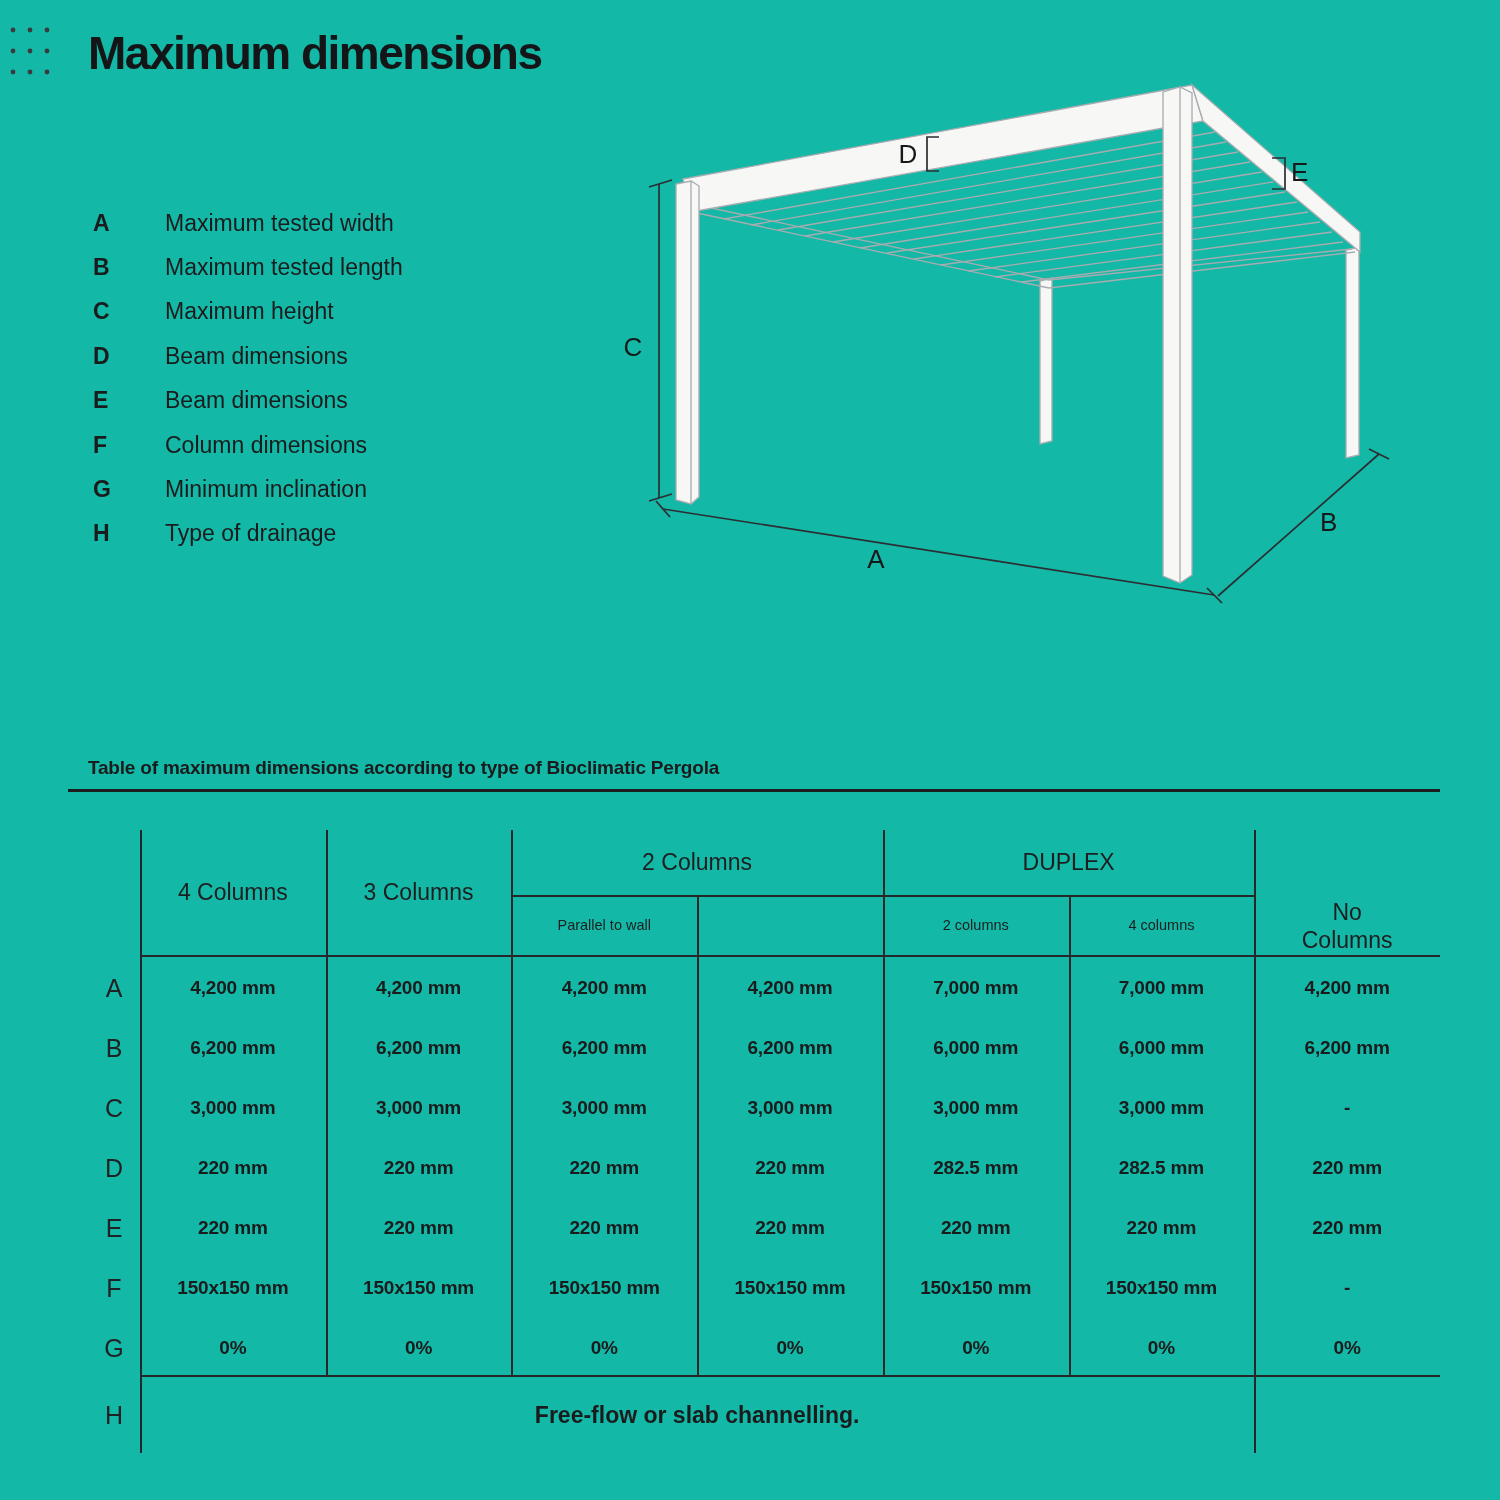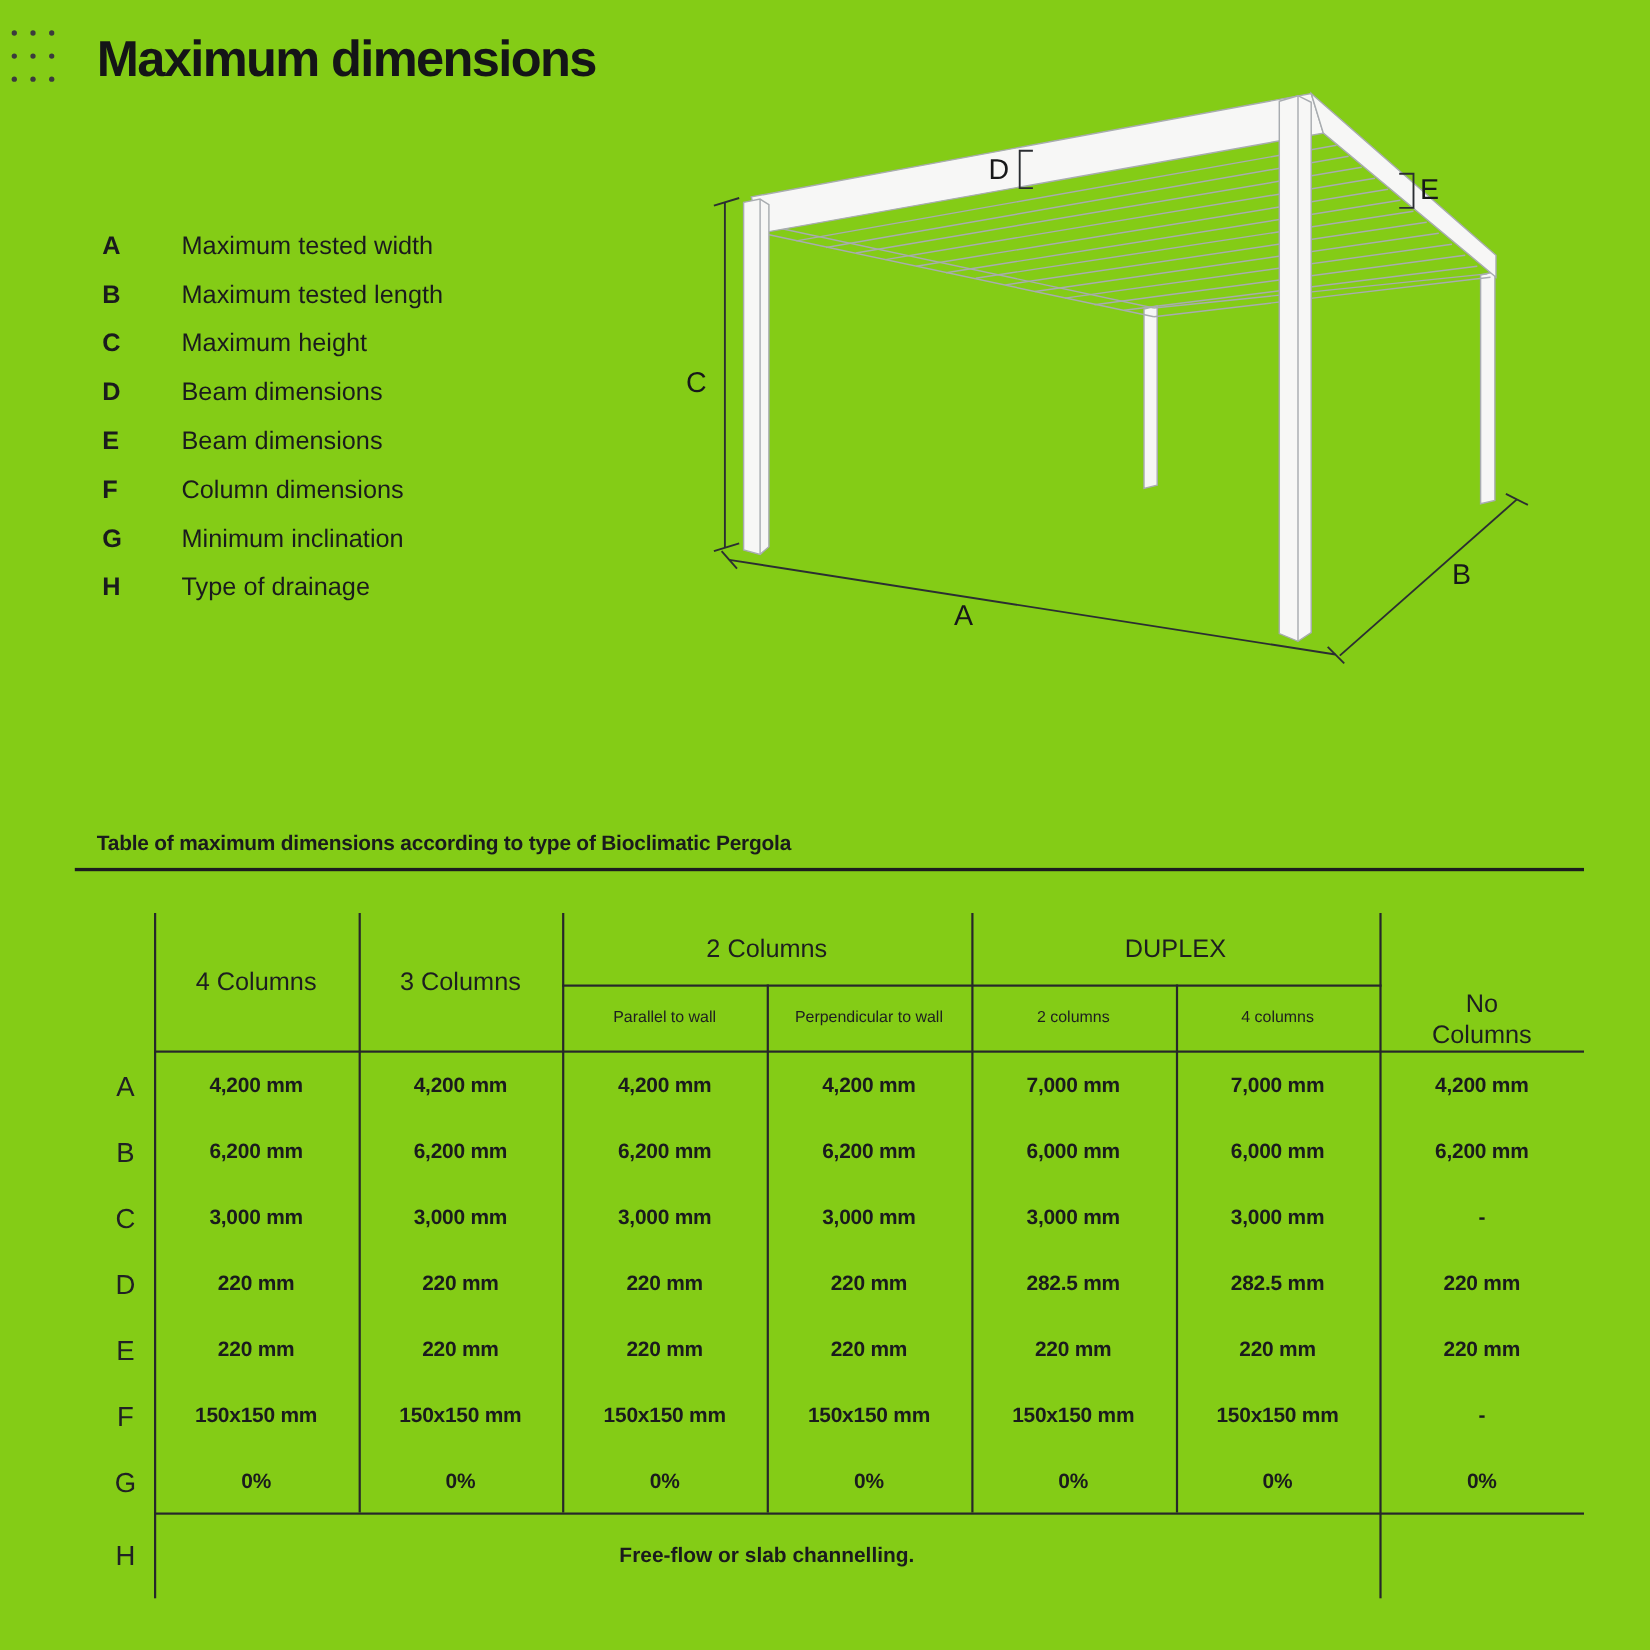--- a/index.html
+++ b/index.html
@@ -1,19 +1,19 @@
 <!DOCTYPE html>
 <html><head>
 <meta charset="utf-8">
 <style>
   * { margin:0; padding:0; box-sizing:border-box; }
   body { background:#d8d8d8; font-family:"Liberation Sans", sans-serif; }
   .page {
     position:relative; width:1500px; height:1500px;
-    background:#84cc16; color:#1a1b1d; overflow:hidden;
+    background:#14b8a6; color:#1a1b1d; overflow:hidden;
     font-family:"Liberation Sans", sans-serif;
   }
   
   .dots-icon { position:absolute; left:9px; top:26px; }
   .page-title {
     position:absolute; left:88px; top:26px;
     font-size:46px; font-weight:bold; letter-spacing:-1.5px; color:#141517;
   }
   
   .legend { position:absolute; left:93px; top:201px; }
@@ -48,21 +48,21 @@
     display:flex; align-items:center; justify-content:center;
     font-size:19px; font-weight:bold; letter-spacing:-0.2px;
   }
   .row-label {
     position:absolute; left:-48px; width:44px; display:flex;
     align-items:center; justify-content:center; font-size:25px; color:#202124;
   }
   .h-merged {
     position:absolute; left:0; top:550px; width:1114.3px; height:76px;
     display:flex; align-items:center; justify-content:center;
-    font-size:19px; font-weight:bold;
+    font-size:23px; font-weight:bold;
   }
   .h-nocol {
     position:absolute; left:1114.3px; top:550px; width:185.7px; height:76px;
     display:flex; align-items:center; justify-content:center;
     font-size:19px; font-weight:bold; text-align:center; line-height:1.25; padding:0 14px;
   }
 </style>
 </head>
 <body>
 
@@ -188,21 +188,20 @@
     <div class="vl" style="left:1114.3px; top:3px; height:623px;"></div>
 
     <div class="hl" style="left:371.4px; top:68px; width:744.9px;"></div>
     <div class="hl" style="left:0; top:128px; width:1300px;"></div>
     <div class="hl" style="left:0; top:548px; width:1300px;"></div>
 
     <div class="th" style="left:0; top:3px; width:185.7px; height:125px;">4 Columns</div>
     <div class="th" style="left:185.7px; top:3px; width:185.7px; height:125px;">3 Columns</div>
     <div class="th" style="left:371.4px; top:3px; width:371.4px; height:65px;">2 Columns</div>
     <div class="th th-sub" style="left:371.4px; top:68px; width:185.7px; height:60px;">Parallel to wall</div>
-    <div class="th th-sub" style="left:557.1px; top:68px; width:185.7px; height:60px;">Perpendicular to wall</div>
     <div class="th" style="left:742.9px; top:3px; width:371.4px; height:65px;">DUPLEX</div>
     <div class="th th-sub" style="left:742.9px; top:68px; width:185.7px; height:60px;">2 columns</div>
     <div class="th th-sub" style="left:928.6px; top:68px; width:185.7px; height:60px;">4 columns</div>
     <div class="th" style="left:1114.3px; top:3px; width:185.7px; height:125px;align-items:flex-end;">
         <span class="nocol-inner">No Columns</span>
       </div>
 
     <div class="row-label" style="top:131px; height:60px;">A</div>
     <div class="row-label" style="top:191px; height:60px;">B</div>
     <div class="row-label" style="top:251px; height:60px;">C</div>

